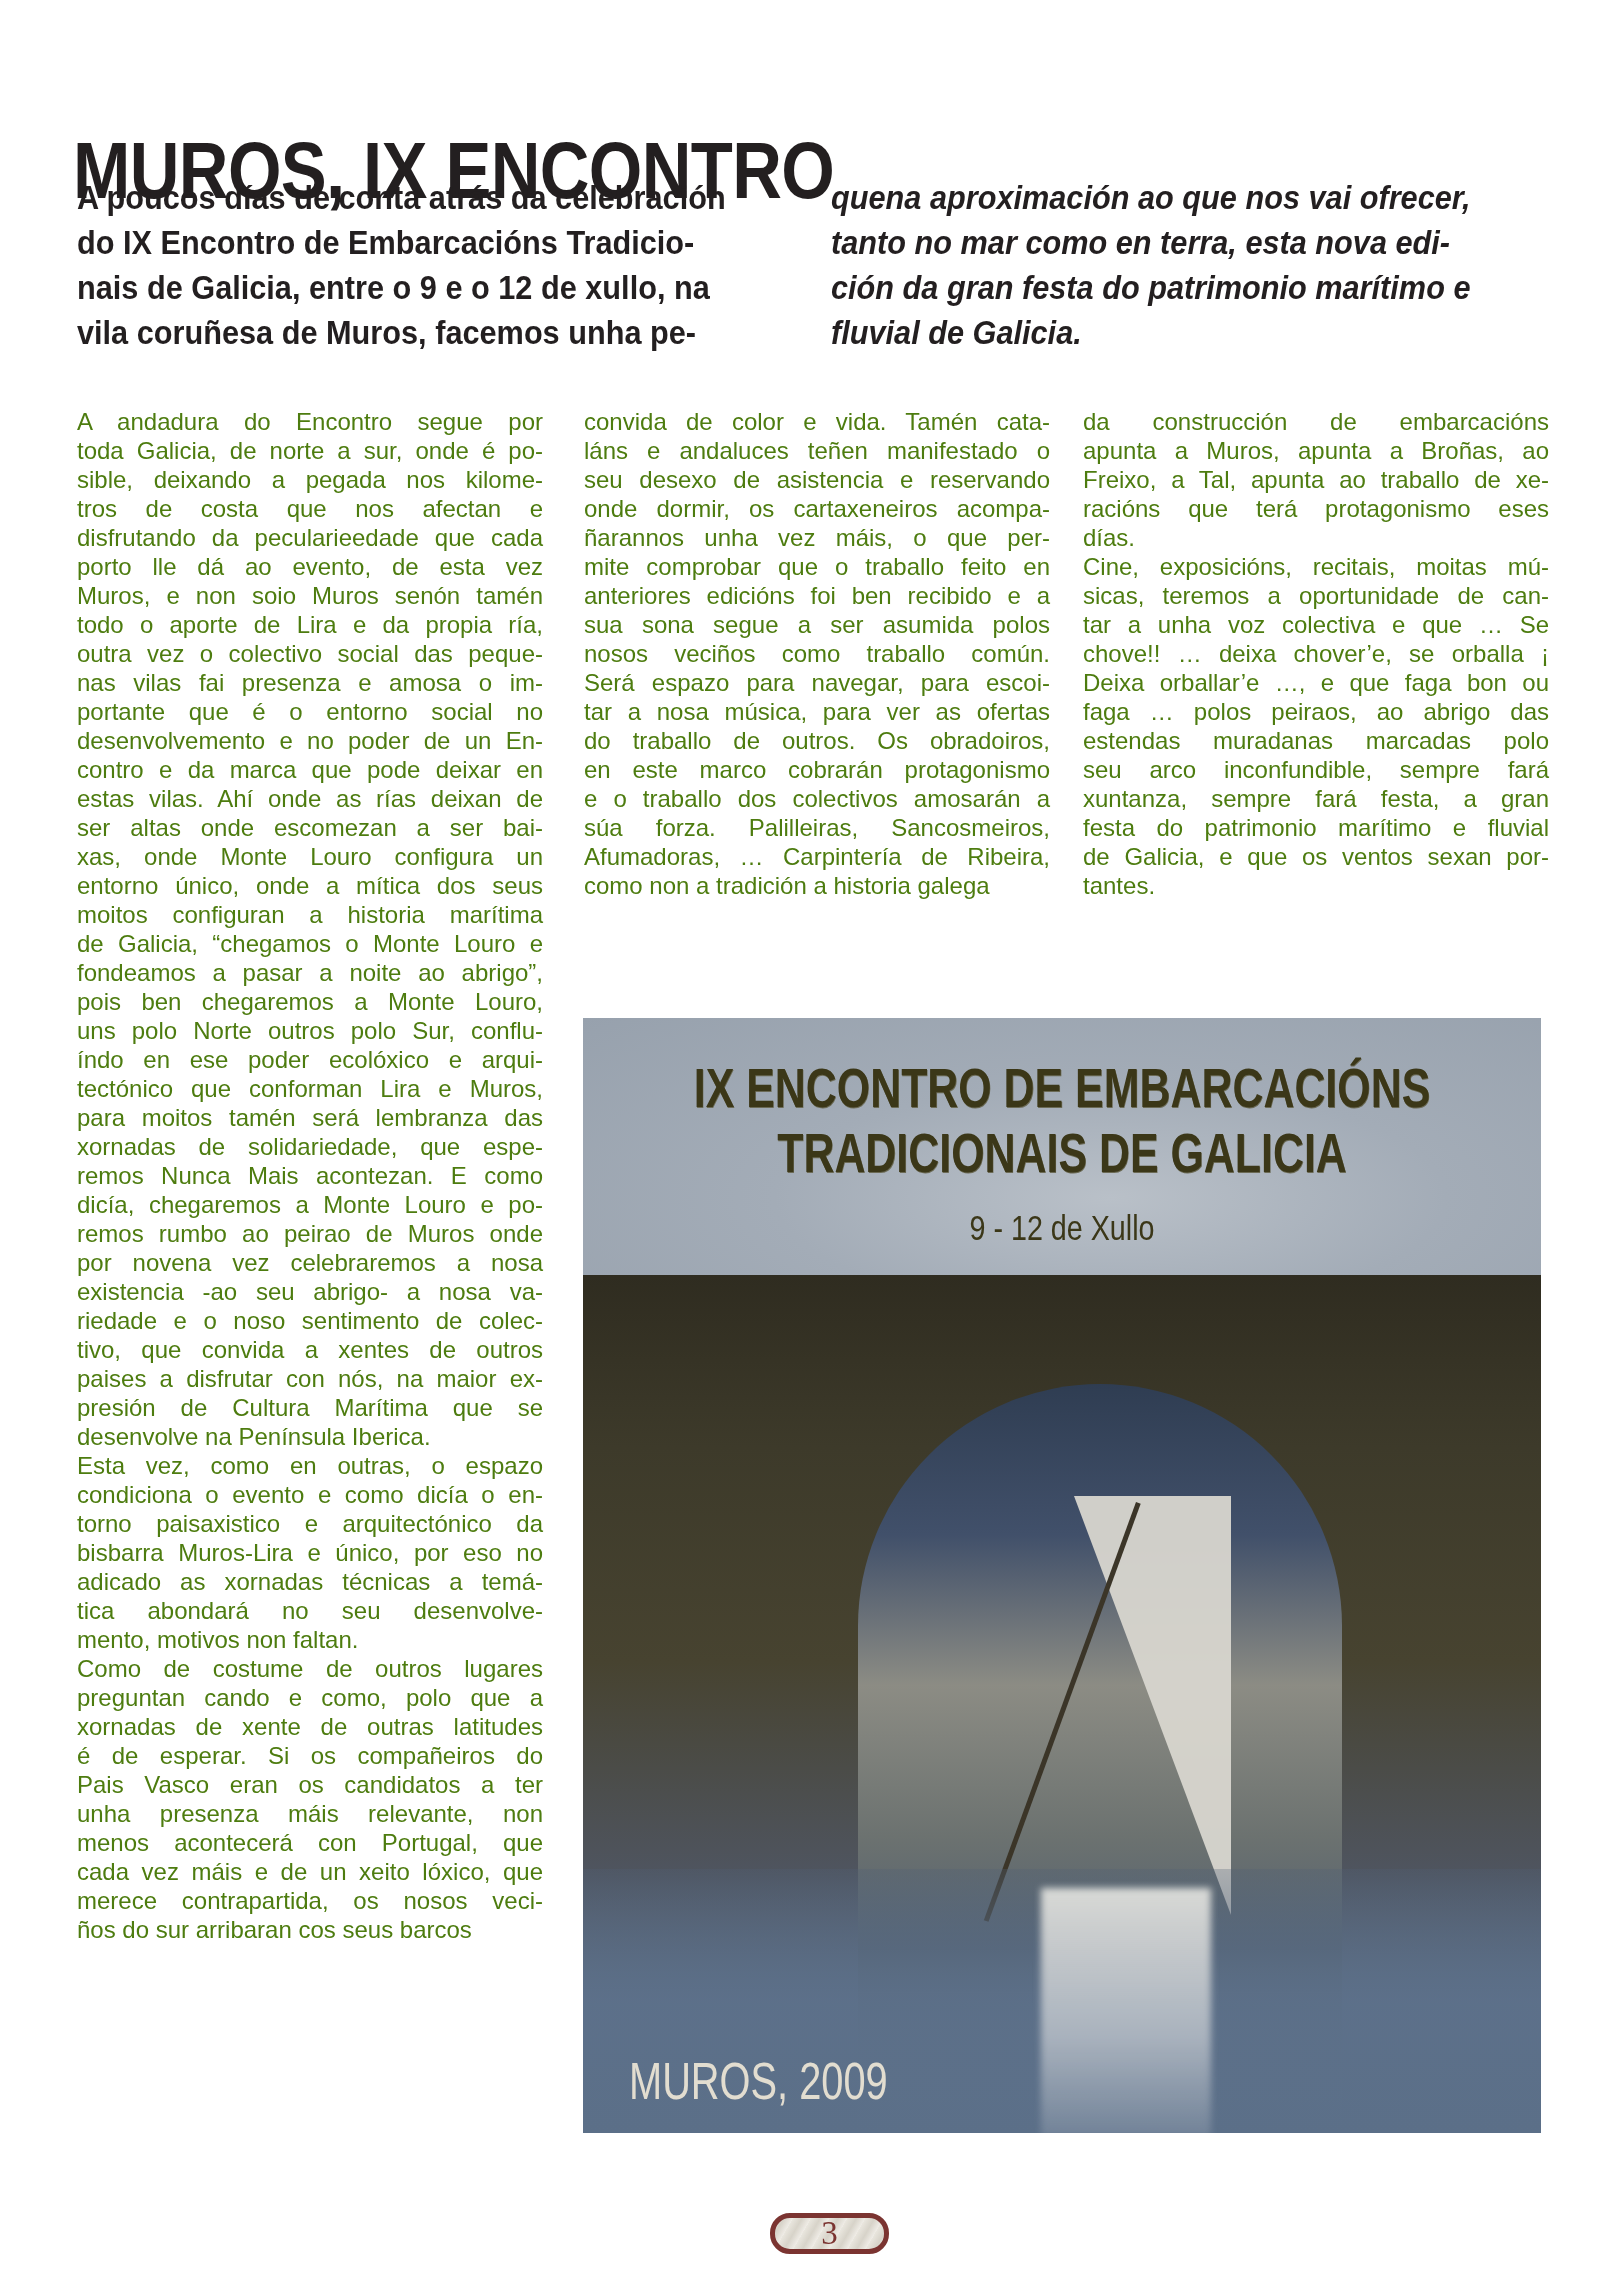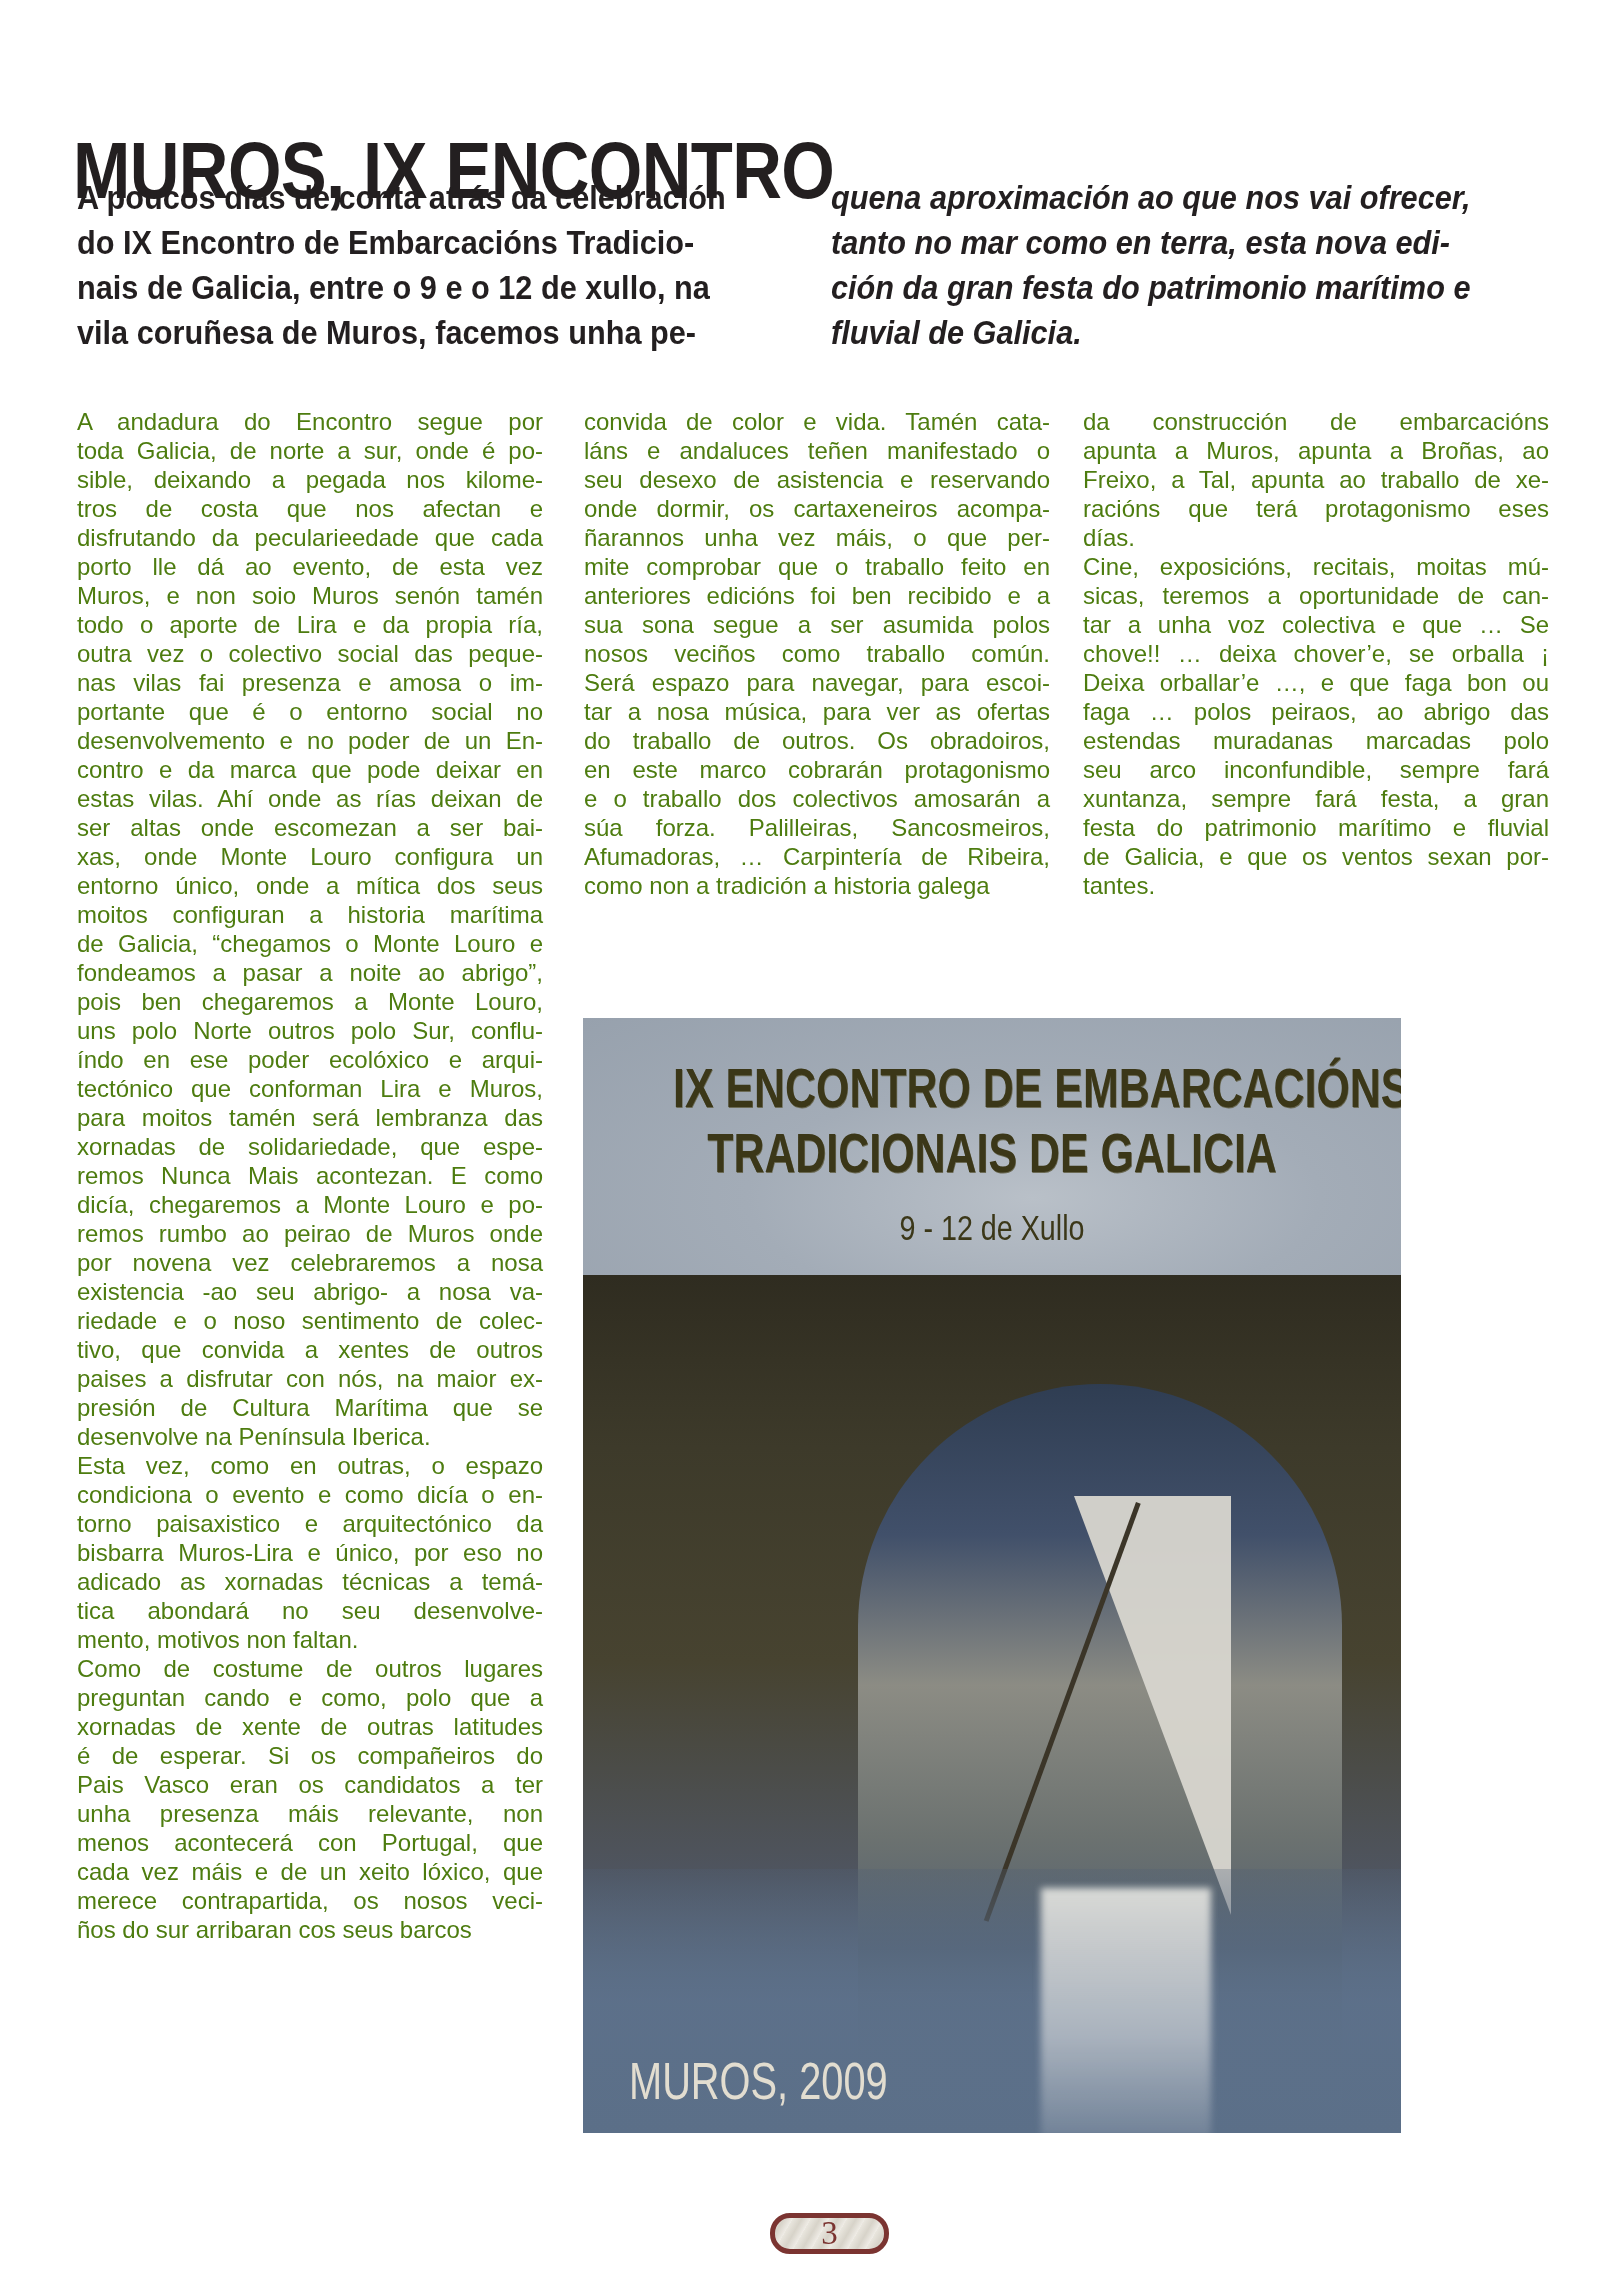--- a/index.html
+++ b/index.html
@@ -21,21 +21,21 @@
   .col {
     position: absolute; top: 407px;
     font-family: "Liberation Sans", sans-serif; font-size: 24px; line-height: 29px; color: #4d7c0f;
   }
   .col .ln { display: block; white-space: nowrap; text-align: justify; text-align-last: justify; height: 29px; overflow: visible; }
   .col .ln.last { text-align-last: left; }
   .col1 { left: 77px; width: 466px; }
   .col2 { left: 584px; width: 466px; }
   .col3 { left: 1083px; width: 466px; }
   .poster {
-    position: absolute; left: 583px; top: 1018px; width: 818px; height: 1115px; overflow: hidden;
+    position: absolute; left: 583px; top: 1018px; width: 958px; height: 1115px; overflow: hidden;
     background: linear-gradient(180deg, #a4adb8 0%, #9aa4b0 22%, #9aa3ae 26%);
   }
   .poster .sky { position: absolute; left: 0; top: 0; width: 100%; height: 257px;
     background: radial-gradient(ellipse at 55% 70%, #b9c0c8 0%, #a3acb7 45%, #97a1ad 100%); }
   .poster .photo { position: absolute; left: 0; top: 257px; width: 100%; height: 858px;
     background: linear-gradient(180deg, #2f2c20 0%, #3d3a2a 20%, #474330 45%, #4f5560 70%, #5e7087 85%, #62758c 100%); }
   .poster .arch-opening { position: absolute; left: 275px; top: 366px; width: 484px; height: 753px;
     border-radius: 242px 242px 0 0; background: linear-gradient(180deg, #2f3d52 0%, #41506a 20%, #8c8c84 40%, #6c7270 60%, #53606e 75%, #6a7f98 100%); }
   .poster .sail { position: absolute; left: 386px; top: 478px; width: 0; height: 0;
     border-left: 105px solid transparent; border-right: 157px solid #d8d6cf; border-bottom: 419px solid transparent; opacity: 0.95; }

